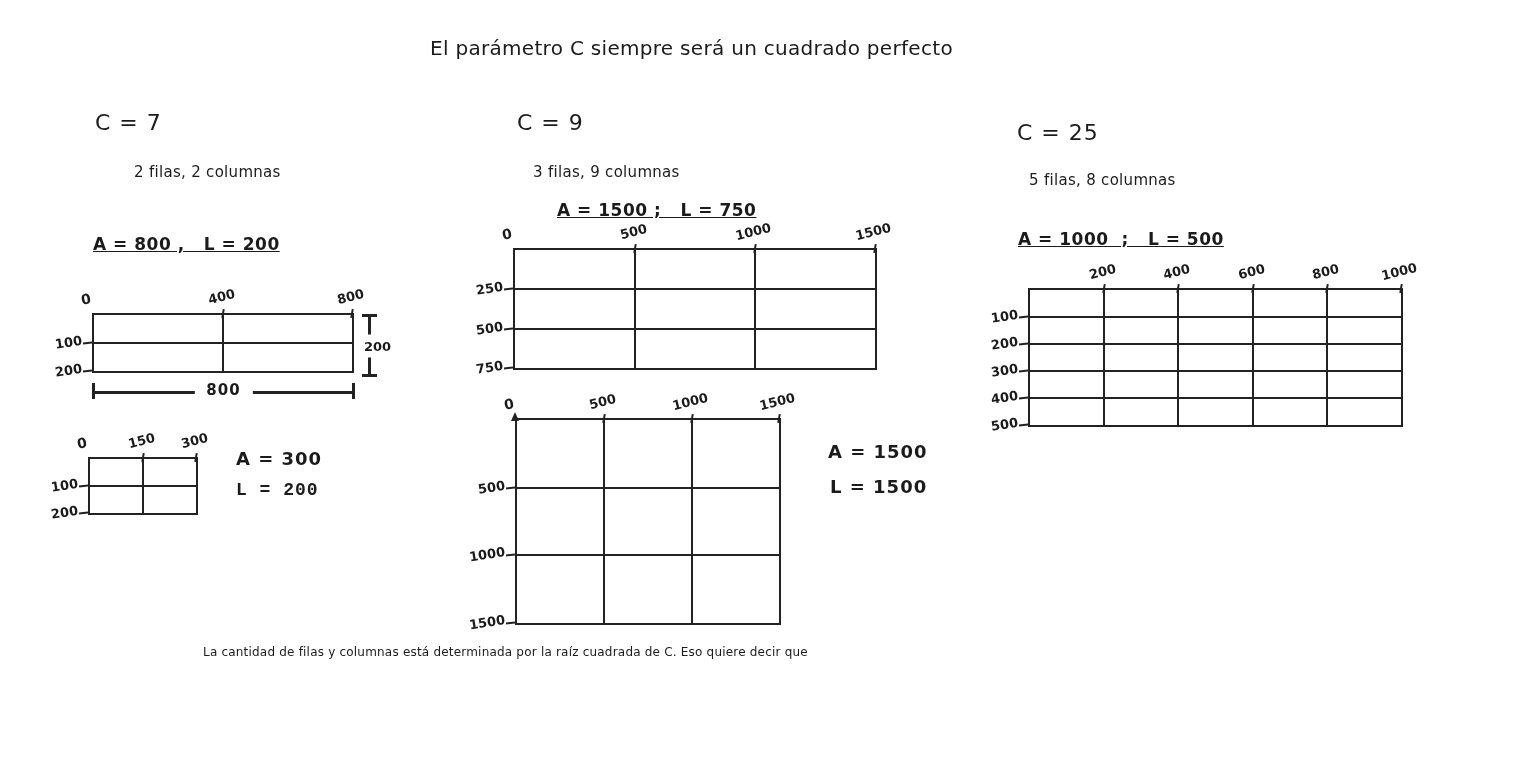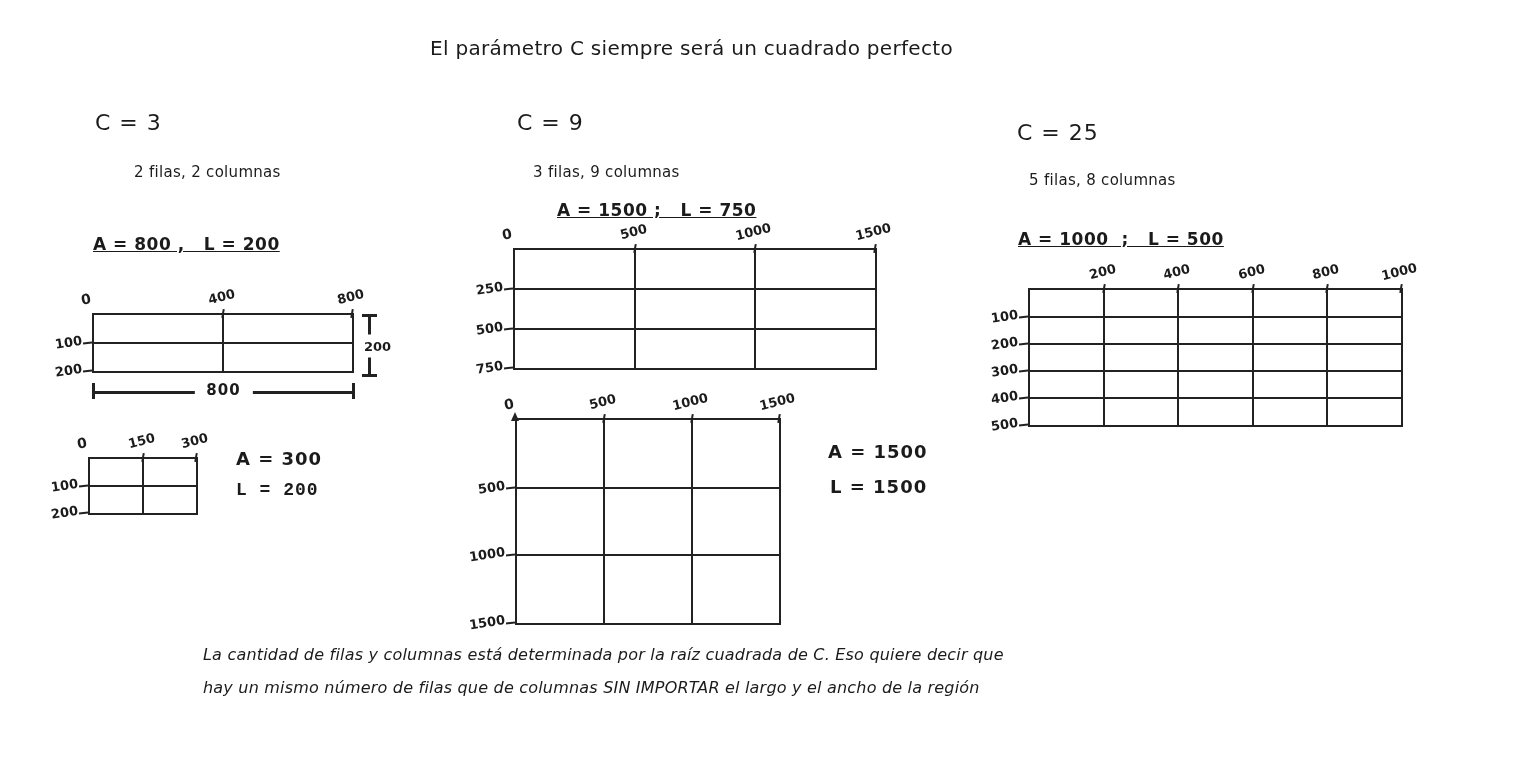--- a/index.html
+++ b/index.html
@@ -11,21 +11,21 @@
     overflow: hidden;
     font-family: "DejaVu Sans", sans-serif;
     color: #1b1b1b;
   }
   .txt { position: absolute; white-space: pre; }
   .title { font-size: 20px; letter-spacing: 0.3px; }
   .c-label { font-size: 22px; letter-spacing: 1px; }
   .rc-label { font-size: 15px; letter-spacing: 0.3px; }
   .al-label { font-size: 17px; font-weight: bold; letter-spacing: 0.5px; text-decoration: underline; }
   .side-label { font-size: 18px; font-weight: bold; letter-spacing: 1px; }
-  .footer-line { font-size: 16px; letter-spacing: 0.2px; font-style: italic; }
+  .footer-line { font-size: 12px; letter-spacing: 0.2px; }
 
   
   .grid-box { position: absolute; border: 2px solid #222; box-sizing: border-box; }
   .vline { position: absolute; top: 0; bottom: 0; width: 2px; background: #222; transform: translateX(-1px); }
   .hline { position: absolute; left: 0; right: 0; height: 2px; background: #222; transform: translateY(-1px); }
   .xtick-dash { position: absolute; top: -6px; width: 2px; height: 9px; background: #222;
                 transform: translateX(-50%) rotate(10deg); }
   .ytick-dash { position: absolute; left: -11px; width: 9px; height: 2px; background: #222;
                 transform: translateY(-50%) rotate(-6deg); }
   .xtick-label { position: absolute; top: -26px; font-size: 13px; font-weight: bold; white-space: nowrap;
@@ -52,21 +52,21 @@
   .bv-label { position: absolute; left: 1px; top: 50%; transform: translateY(-50%);
               background: #fff; padding: 4px 1px; font-weight: bold; font-size: 13px; }
 </style>
 </head>
 <body>
 
 <div class="canvas">
 
   <div class="txt title" style="left:430px; top:36px;">El parámetro C siempre será un cuadrado perfecto</div>
 
-  <div class="txt c-label" style="left:95px; top:110px;">C = 3</div>
+  <div class="txt c-label" style="left:95px; top:110px;">C = 7</div>
   <div class="txt rc-label" style="left:134px; top:163px;">2 filas, 2 columnas</div>
   <div class="txt al-label" style="left:93px; top:234px;">A = 800 ,   L = 200</div>
 
   <div class="grid-box" style="left: 92px; top: 313px; width: 262px; height: 60px;">
       <div class="vline" style="left: 50%;"></div>
       <div class="hline" style="top: 50%;"></div>
       <div class="origin-label">0</div>
       <div class="xtick-dash" style="left: 50%;"></div>
       <div class="xtick-label" style="left: 50%;">400</div>
       <div class="xtick-dash" style="left: 100%;"></div>
@@ -183,15 +183,14 @@
       <div class="ytick-label" style="top: 40%;">200</div>
       <div class="ytick-dash" style="top: 60%;"></div>
       <div class="ytick-label" style="top: 60%;">300</div>
       <div class="ytick-dash" style="top: 80%;"></div>
       <div class="ytick-label" style="top: 80%;">400</div>
       <div class="ytick-dash" style="top: 100%;"></div>
       <div class="ytick-label" style="top: 100%;">500</div>
     </div>
 
   <div class="txt footer-line" style="left:203px; top:645px;">La cantidad de filas y columnas está determinada por la raíz cuadrada de C. Eso quiere decir que</div>
-  <div class="txt footer-line" style="left:203px; top:678px;">hay un mismo número de filas que de columnas SIN IMPORTAR el largo y el ancho de la región</div>
 
 </div>
 
 </body></html>

